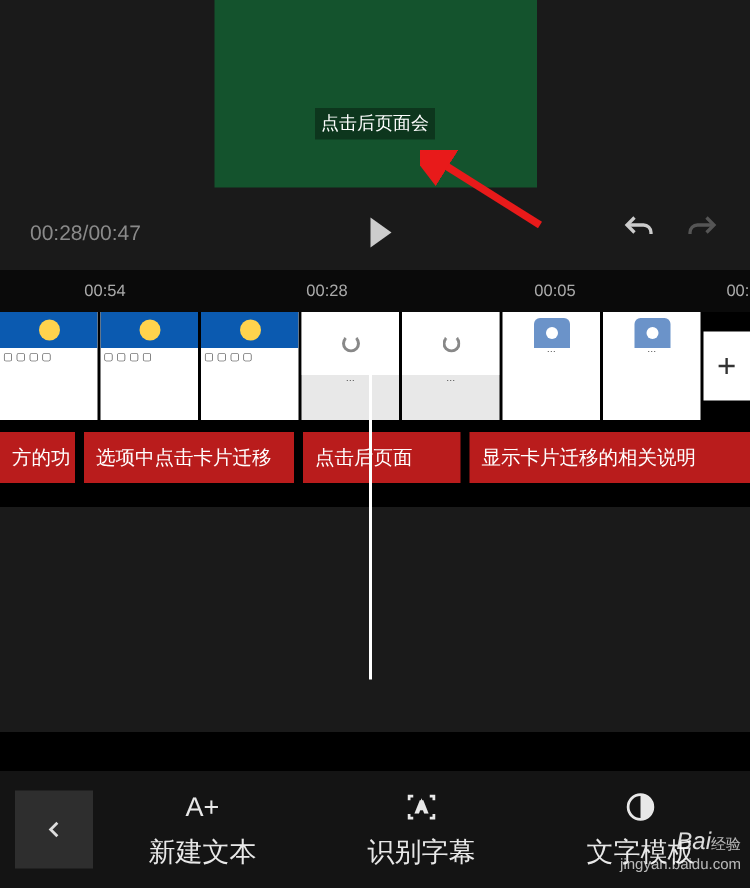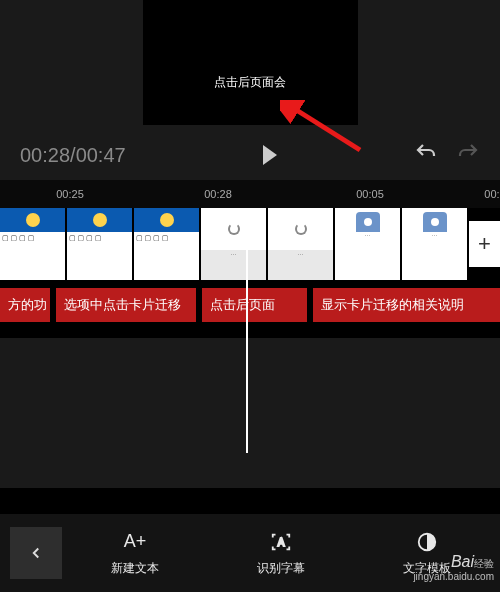--- a/index.html
+++ b/index.html
@@ -8,39 +8,39 @@
     background: #000; color: #fff;
     font-family: -apple-system, "Helvetica Neue", Arial, sans-serif;
     overflow: hidden; position: relative;
   }
   .preview-area {
     height: 130px; position: relative;
     display: flex; justify-content: center; align-items: flex-start;
     background: #1a1a1a;
   }
   .preview {
-    width: 215px; height: 125px; background: #000000;
+    width: 215px; height: 125px; background: #14532d;
     display: flex; align-items: center; justify-content: center;
     position: relative;
   }
   .overlay-text {
     font-size: 12px; color: #fff;
     background: rgba(0,0,0,0.35); padding: 2px 4px;
     position: absolute; bottom: 32px;
   }
   .arrow {
     position: absolute; right: 130px; top: 100px;
     pointer-events: none;
   }
   .controls {
     height: 50px; display: flex; align-items: center;
     padding: 0 20px; background: #1a1a1a;
     gap: 20px;
   }
-  .timecode { color: #8a8a8a; font-size: 20px; flex: 0 0 auto; }
+  .timecode { color: #8a8a8a; font-size: 14px; flex: 0 0 auto; }
   .play-btn { flex: 1; display: flex; justify-content: center; }
   .play-triangle {
     width: 0; height: 0;
     border-left: 14px solid #ccc;
     border-top: 10px solid transparent;
     border-bottom: 10px solid transparent;
   }
   .undo-redo { display: flex; gap: 18px; }
   .undo-redo svg { width: 24px; height: 24px; }
   .ruler {
@@ -90,21 +90,21 @@
     position: absolute; bottom: 0; left: 0; right: 0;
     height: 78px; background: #141414;
     display: flex; align-items: center;
   }
   .back-btn {
     width: 52px; height: 52px; margin-left: 10px;
     background: #2e2e2e; display:flex; align-items:center; justify-content:center;
   }
   .tool-items { flex:1; display:flex; justify-content:space-around; }
   .tool-item { display:flex; flex-direction:column; align-items:center; gap:6px; }
-  .tool-item .lbl { font-size: 12px; color: #e8e8e8; }
+  .tool-item .lbl { font-size: 18px; color: #e8e8e8; }
   .tool-icon { height: 24px; display:flex; align-items:center; justify-content:center; color:#e8e8e8; }
   .watermark {
     position: absolute; right: 6px; bottom: 10px;
     text-align: right; color: rgba(255,255,255,0.7);
     font-size: 10px; line-height: 1.1;
   }
   .watermark .big { font-size: 16px; font-weight: normal; font-style: italic; color: rgba(255,255,255,0.85); }
 </style>
 </head>
 <body>
@@ -140,21 +140,21 @@
     <div>
       <svg viewBox="0 0 24 24" fill="none" stroke="#555" stroke-width="2.2">
           <path d="M15 14l5-5-5-5"></path>
           <path d="M20 9H9a5 5 0 0 0-5 5v1"></path>
         </svg>
     </div>
   </div>
 </div>
 
 <div class="ruler">
-  <span style="left:70px">00:25</span>
+  <span style="left:70px">00:54</span>
   <span style="left:218px">00:28</span>
   <span style="left:370px">00:05</span>
   <span style="left:495px">00:3</span>
 </div>
 
 <div class="tracks">
   <div class="playhead"></div>
 
   <div class="clip-row">
     <div class="clip" style="width:65px">

